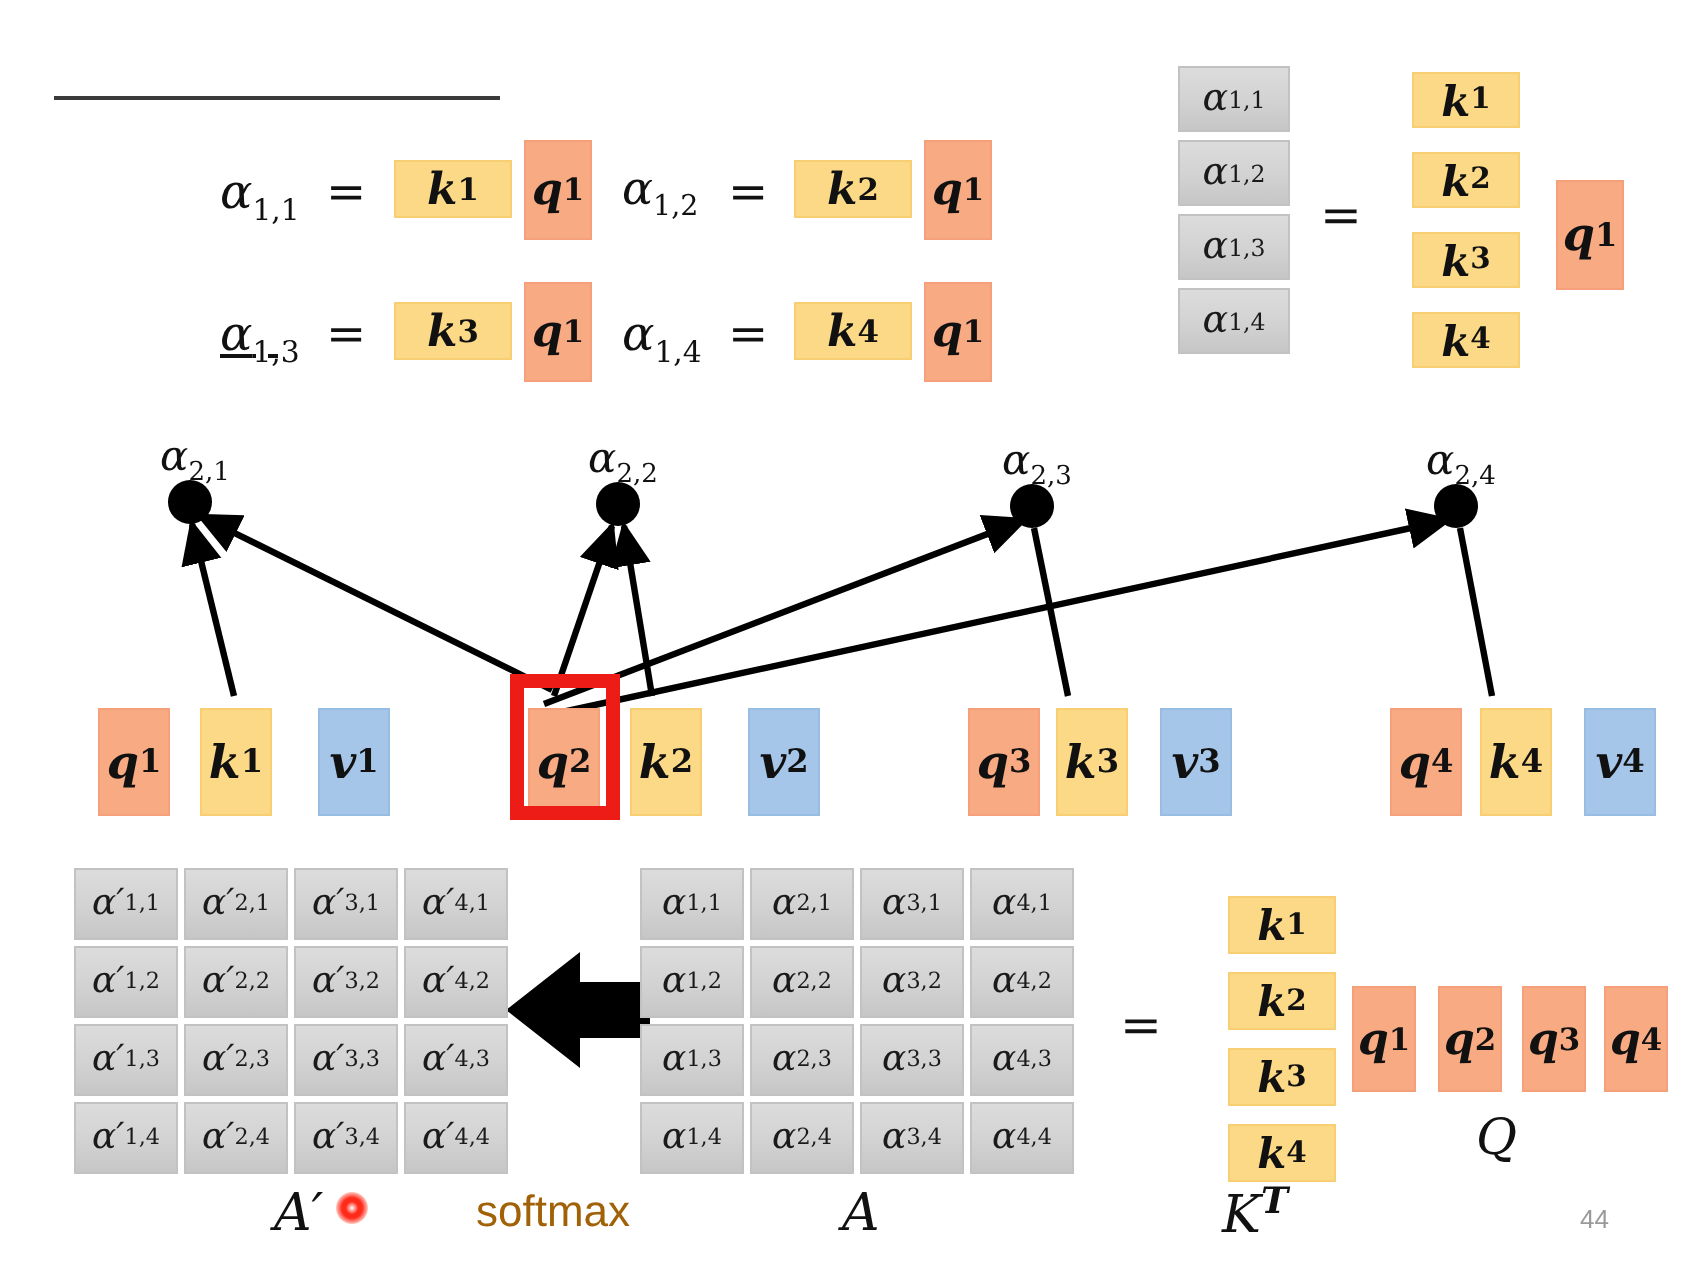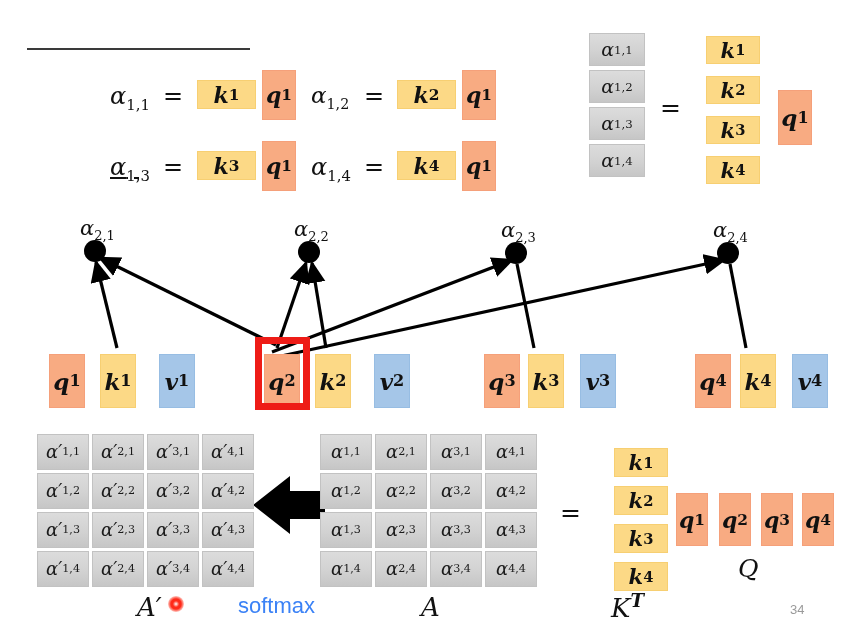--- a/index.html
+++ b/index.html
@@ -55,21 +55,21 @@
 
   
   svg.overlay{position:absolute;left:0;top:0;width:848px;height:634px;pointer-events:none;}
 
   .caption{
     position:absolute;font-family:"DejaVu Serif", serif;font-style:italic;
     color:#111;line-height:1;
   }
   .plain{
     position:absolute;font-family:"Liberation Sans", sans-serif;
-    color:#3b82f6;line-height:1;font-style:normal;
+    color:#a16207;line-height:1;font-style:normal;
   }
   .pagenum{
     position:absolute;font-family:"Liberation Sans", sans-serif;
     color:#9a9a9a;font-size:13px;
   }
   .redbox{
     position:absolute;box-sizing:border-box;border:7px solid #ee1c17;background:transparent;
   }
   .laser{
     position:absolute;width:16px;height:16px;border-radius:50%;
@@ -467,15 +467,15 @@
   <div class="box q-box" style="left:761px;top:493px;width:32px;height:53px;font-size:22px;">
     <span>q</span>
       <span class="supr">3</span>
   </div>
   <div class="box q-box" style="left:802px;top:493px;width:32px;height:53px;font-size:22px;">
     <span>q</span>
       <span class="supr">4</span>
   </div>
   <div class="caption" style="left:738px;top:556px;font-size:25px;">Q</div>
 
-  <div class="pagenum" style="left:790px;top:602px;">34</div>
+  <div class="pagenum" style="left:790px;top:602px;">44</div>
 
 </div>
 
 </body></html>

